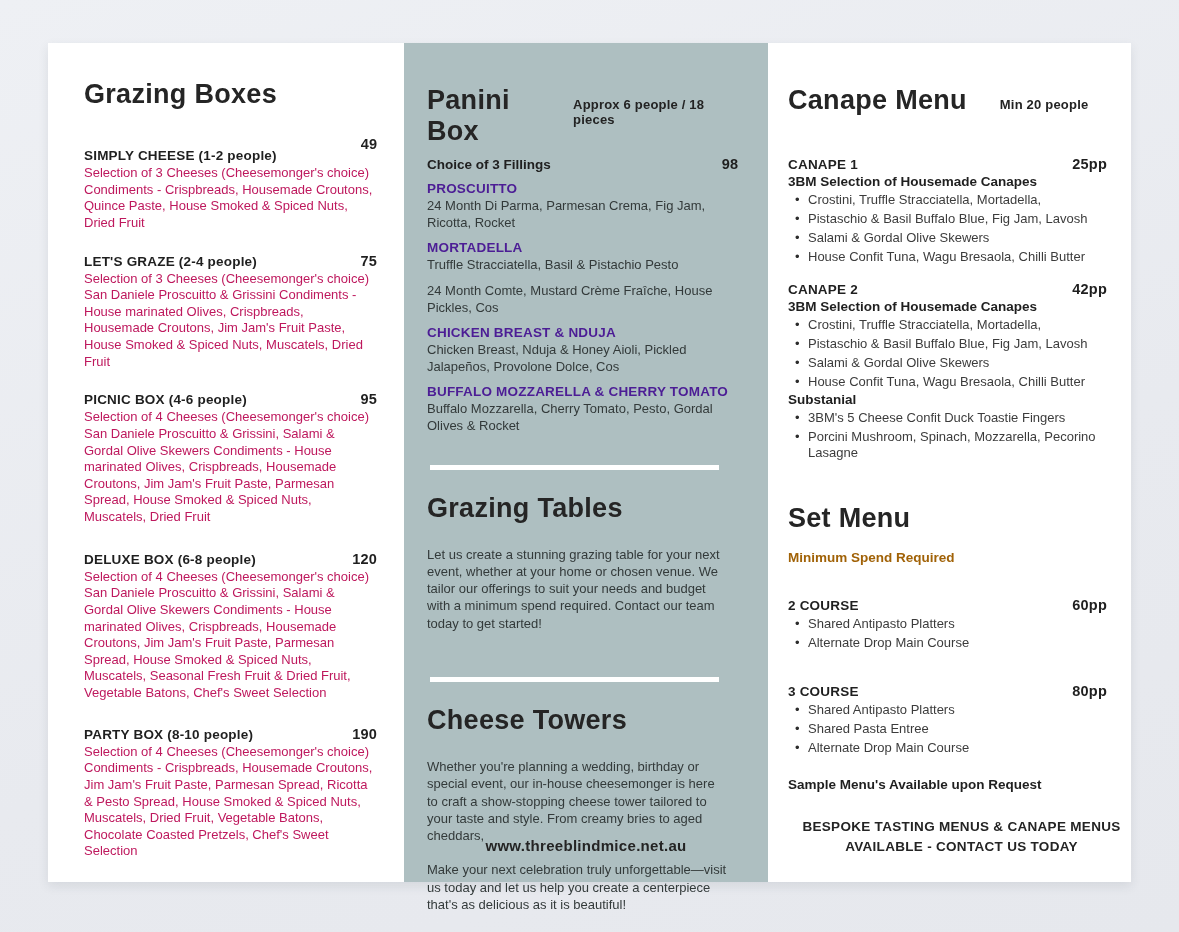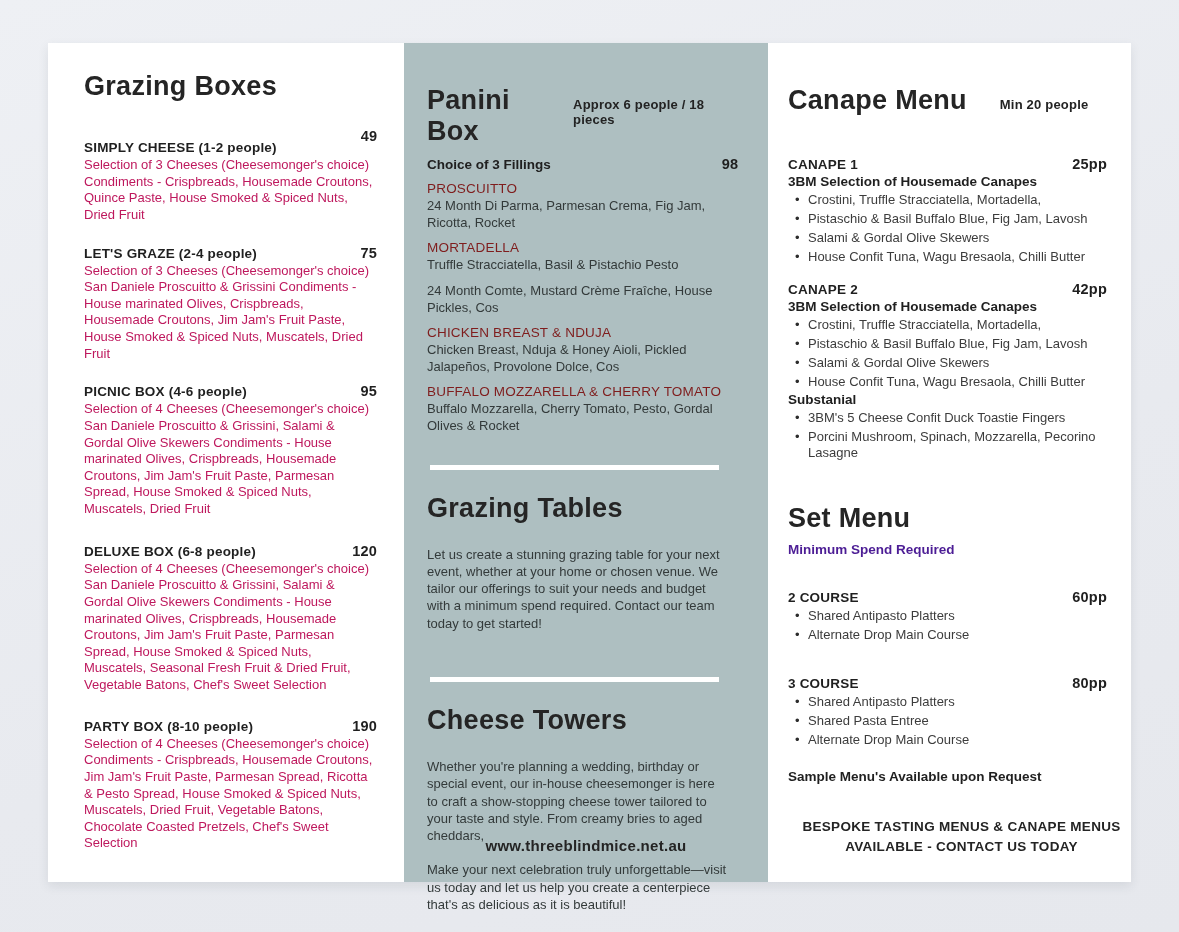--- a/index.html
+++ b/index.html
@@ -9,21 +9,21 @@
     background:linear-gradient(160deg,#eef0f4 0%,#e8eaef 60%,#e6e8ed 100%);
     overflow:hidden;
     -webkit-font-smoothing:antialiased;
   }
   .panel {
     position:absolute; left:48px; top:43px; width:1083px; height:839px;
     display:flex; background:#ffffff;
     box-shadow:0 4px 10px rgba(50,55,70,0.10);
   }
   .col { position:relative; }
-  .col-left  { width:356px; padding:28px 27px 0 36px; background:#ffffff; }
+  .col-left  { width:356px; padding:36px 27px 0 36px; background:#ffffff; }
   .col-mid   { width:364px; padding:42px 30px 0 23px; background:#aebfc1; }
   .col-right { width:363px; padding:42px 24px 0 20px; background:#ffffff; }
 
   h1 {
     font-size:27px; font-weight:800; color:#252525; letter-spacing:0.3px;
   }
   .title-row { display:flex; align-items:baseline; gap:13px; }
   .title-sub { font-size:13px; font-weight:700; color:#232323; letter-spacing:0.2px; }
 
   .price { font-size:14.5px; font-weight:700; color:#1f1f1f; white-space:nowrap; }
@@ -35,41 +35,41 @@
   .gz-item { margin-top:21px; }
   .gz-item.first { margin-top:0; }
   .price-line { text-align:right; margin-top:26px; margin-bottom:-4px; }
 
   
   .choice-row {
     display:flex; justify-content:space-between; align-items:baseline;
     margin-top:9px; font-size:13.5px; font-weight:700; color:#202020;
   }
   .filling { margin-top:9px; }
-  .filling-name { font-size:13.5px; font-weight:400; color:#7f1d1d; letter-spacing:0.2px; }
+  .filling-name { font-size:13.5px; font-weight:700; color:#4c1d95; letter-spacing:0.2px; }
   .filling-desc { font-size:13px; line-height:1.28; color:#333a3a; margin-top:2px; }
   .divider { width:289px; height:5px; background:#ffffff; margin-top:30px; margin-left:3px; }
   .mid-h { margin-top:23px; }
   .mid-body { font-size:13px; line-height:1.33; color:#333a3a; margin-top:22px; width:300px; }
   .mid-body + .mid-body { margin-top:17px; }
   .website {
     position:absolute; left:0; bottom:28px; width:100%; text-align:center;
     font-size:15px; font-weight:700; color:#242424; letter-spacing:0.3px;
   }
 
   
   .section { margin-top:40px; }
   .sec-sub { font-size:13.5px; font-weight:700; color:#1f1f1f; margin-top:2px; }
   ul.blt { list-style:none; margin-top:3px; padding-left:20px; }
   ul.blt li {
     position:relative; font-size:13px; line-height:1.22; color:#3c3c3c; margin-top:3px;
   }
   ul.blt li::before { content:"•"; position:absolute; left:-13px; top:0; color:#2c2c2c; }
   .canape-block { margin-top:17px; }
-  .set-sub { font-size:13.5px; font-weight:700; color:#4c1d95; margin-top:8px; }
+  .set-sub { font-size:13.5px; font-weight:700; color:#a16207; margin-top:16px; }
   .course { margin-top:32px; }
   .note { font-size:13.5px; font-weight:700; color:#1f1f1f; margin-top:21px; }
   .footer-right {
     position:absolute; left:12px; bottom:25px; width:100%; text-align:center;
     font-size:13.5px; font-weight:700; color:#242424; line-height:1.5; letter-spacing:0.3px;
     padding:0 18px;
   }
 </style>
 </head>
 <body>

